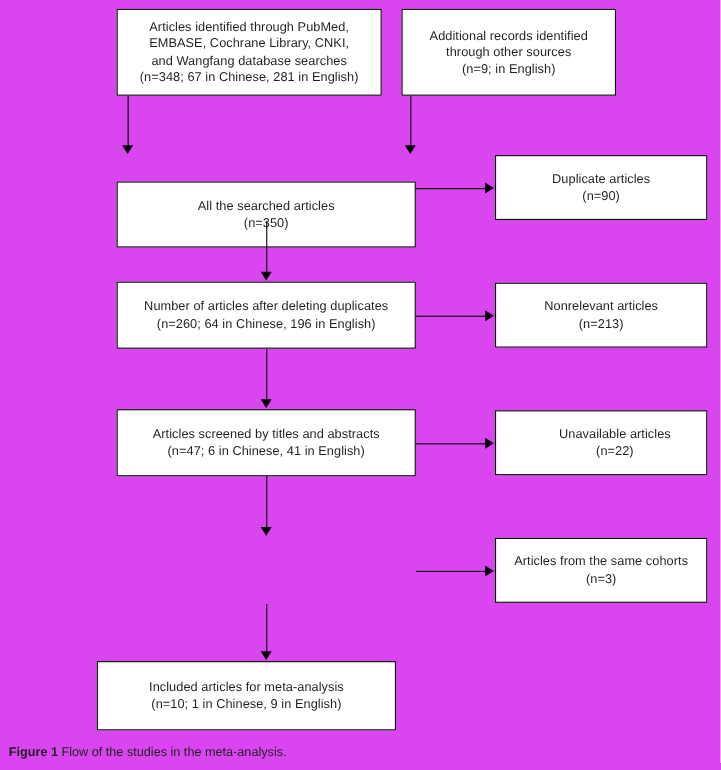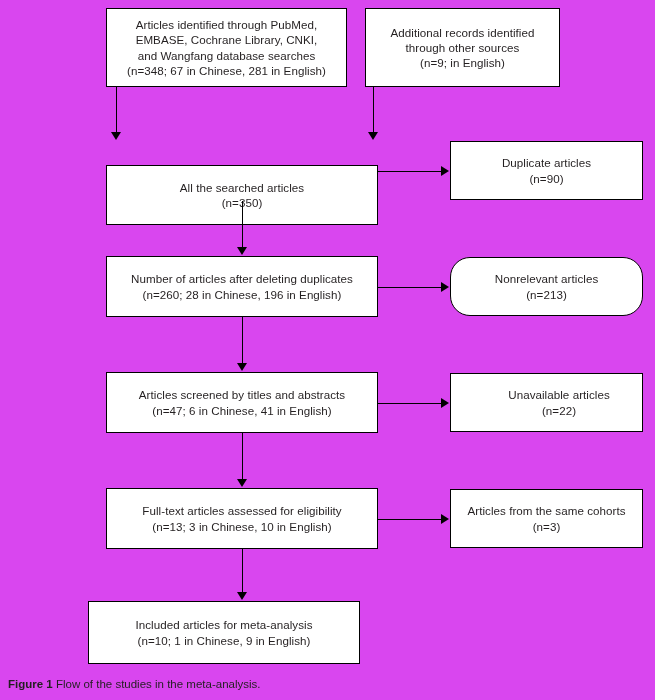--- a/index.html
+++ b/index.html
@@ -116,24 +116,24 @@
   </div>
 
   <div class="hline" style="left:378px; top:171px; width:64px;"></div>
   <div class="arrow-right" style="left:441px; top:166px;"></div>
 
   <div class="vline" style="left:242px; top:201px; height:47px;"></div>
   <div class="arrow-down" style="left:237px; top:247px;"></div>
 
   <div class="node" style="left:106px; top:256px; width:272px; height:61px;">
     <div class="node-text">Number of articles after deleting duplicates
-(n=260; 28 in Chinese, 196 in English)</div>
+(n=260; 64 in Chinese, 196 in English)</div>
   </div>
 
-  <div class="node" style="left:450px; top:257px; width:193px; height:59px;border-radius:20px;">
+  <div class="node" style="left:450px; top:257px; width:193px; height:59px;">
     <div class="node-text">Nonrelevant articles
 (n=213)</div>
   </div>
 
   <div class="hline" style="left:378px; top:287px; width:64px;"></div>
   <div class="arrow-right" style="left:441px; top:282px;"></div>
 
   <div class="vline" style="left:242px; top:317px; height:47px;"></div>
   <div class="arrow-down" style="left:237px; top:363px;"></div>
 
@@ -146,24 +146,20 @@
     <div class="node-text">Unavailable articles
 (n=22)</div>
   </div>
 
   <div class="hline" style="left:378px; top:403px; width:64px;"></div>
   <div class="arrow-right" style="left:441px; top:398px;"></div>
 
   <div class="vline" style="left:242px; top:433px; height:47px;"></div>
   <div class="arrow-down" style="left:237px; top:479px;"></div>
 
-  <div class="node" style="left:106px; top:488px; width:272px; height:61px;">
-    <div class="node-text">Full-text articles assessed for eligibility
-(n=13; 3 in Chinese, 10 in English)</div>
-  </div>
 
   <div class="node" style="left:450px; top:489px; width:193px; height:59px;">
     <div class="node-text">Articles from the same cohorts
 (n=3)</div>
   </div>
 
   <div class="hline" style="left:378px; top:519px; width:64px;"></div>
   <div class="arrow-right" style="left:441px; top:514px;"></div>
 
   <div class="vline" style="left:242px; top:549px; height:44px;"></div>

